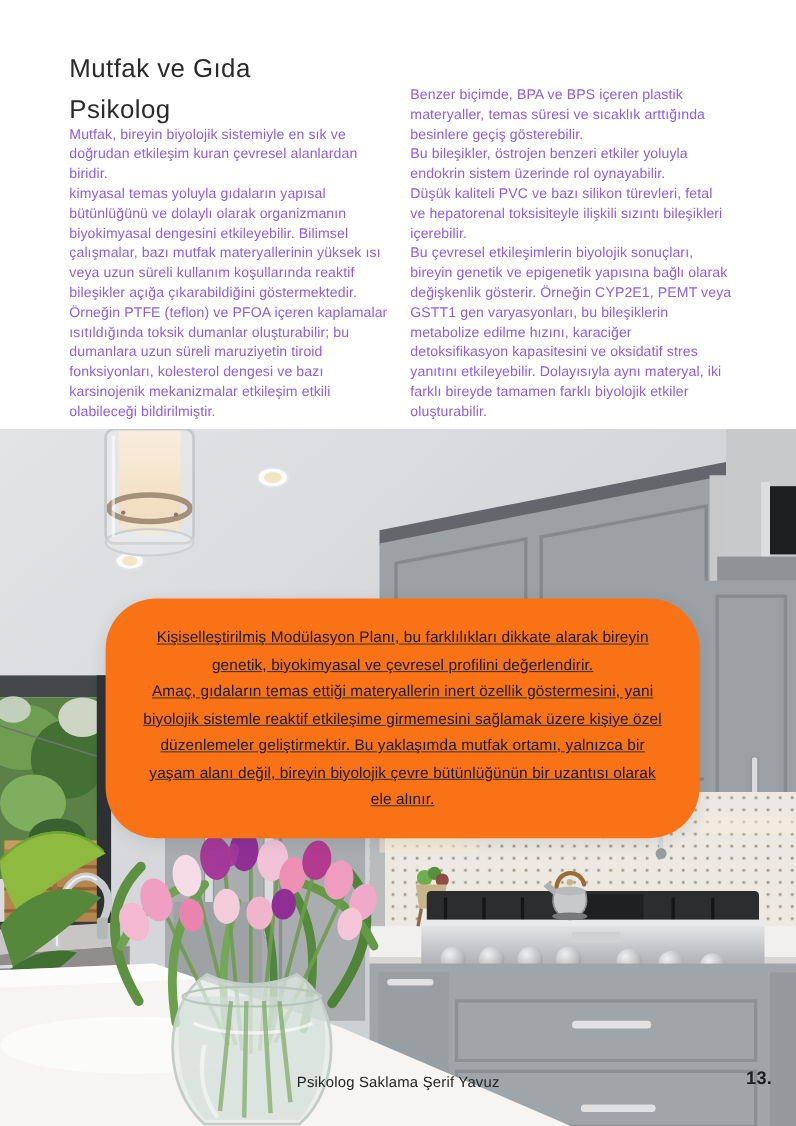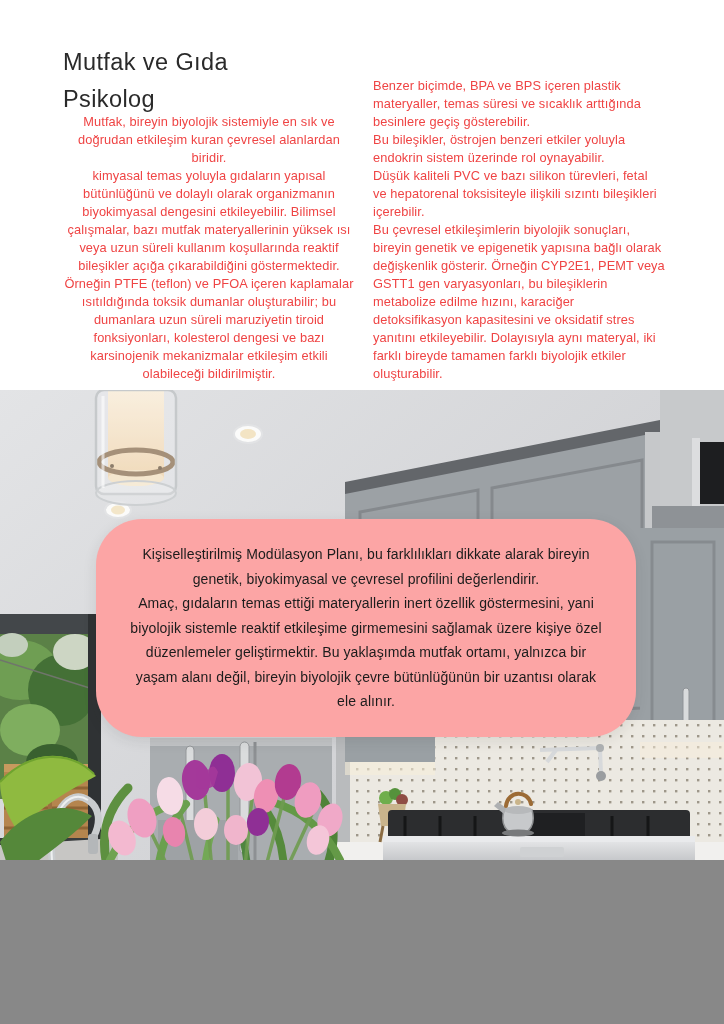--- a/index.html
+++ b/index.html
@@ -1,39 +1,39 @@
 <!DOCTYPE html>
 <html><head>
 <meta charset="utf-8">
 <style>
   html,body{margin:0;padding:0;background:#888;}
   .page{
-    position:relative;width:724px;height:860px;margin:0 auto;
+    position:relative;width:724px;height:1024px;margin:0 auto;
     background:#ffffff;overflow:hidden;
     font-family:"Liberation Sans","DejaVu Sans",sans-serif;
     color:#3c3c3c;
   }
   .page-title{
     position:absolute;left:63px;top:44px;width:300px;
     font-size:23.5px;line-height:37px;font-weight:500;
     color:#2a2a2a;letter-spacing:.4px;
   }
-  .col{position:absolute;font-size:12.8px;line-height:18px;letter-spacing:.1px;color:#ef4444;}
+  .col{position:absolute;font-size:12.8px;line-height:18px;letter-spacing:.1px;color:#8b5cf6;}
   .col p{margin:0;white-space:pre-line;}
   .col p + p{margin-top:0;}
-  .col-left{left:63px;top:113px;width:292px;text-align:center;}
+  .col-left{left:63px;top:113px;width:292px;}
   .col-right{left:373px;top:77px;width:292px;}
   .photo{position:absolute;left:0;top:390px;width:724px;height:634px;}
   .photo svg{display:block;}
   .callout{
-    position:absolute;left:96px;top:519px;width:540px;height:218px;
-    background:#fca5a5;border-radius:46px;
+    position:absolute;left:96px;top:544px;width:540px;height:218px;
+    background:#f97316;border-radius:46px;
     box-shadow:0 4px 14px rgba(40,40,40,.10);
     display:flex;align-items:center;justify-content:center;
-    box-sizing:border-box;padding:20px 30px;
+    box-sizing:border-box;padding:20px 30px;text-decoration:underline;
   }
   .callout-text{
     font-size:14px;line-height:24.5px;font-weight:500;color:#1c1c1c;
     text-align:center;white-space:pre-line;letter-spacing:.1px;
   }
   .footer-credit{
     position:absolute;left:0;top:976px;width:724px;text-align:center;
     font-size:13.5px;color:#242424;font-weight:500;letter-spacing:.2px;
   }
   .page-number{

